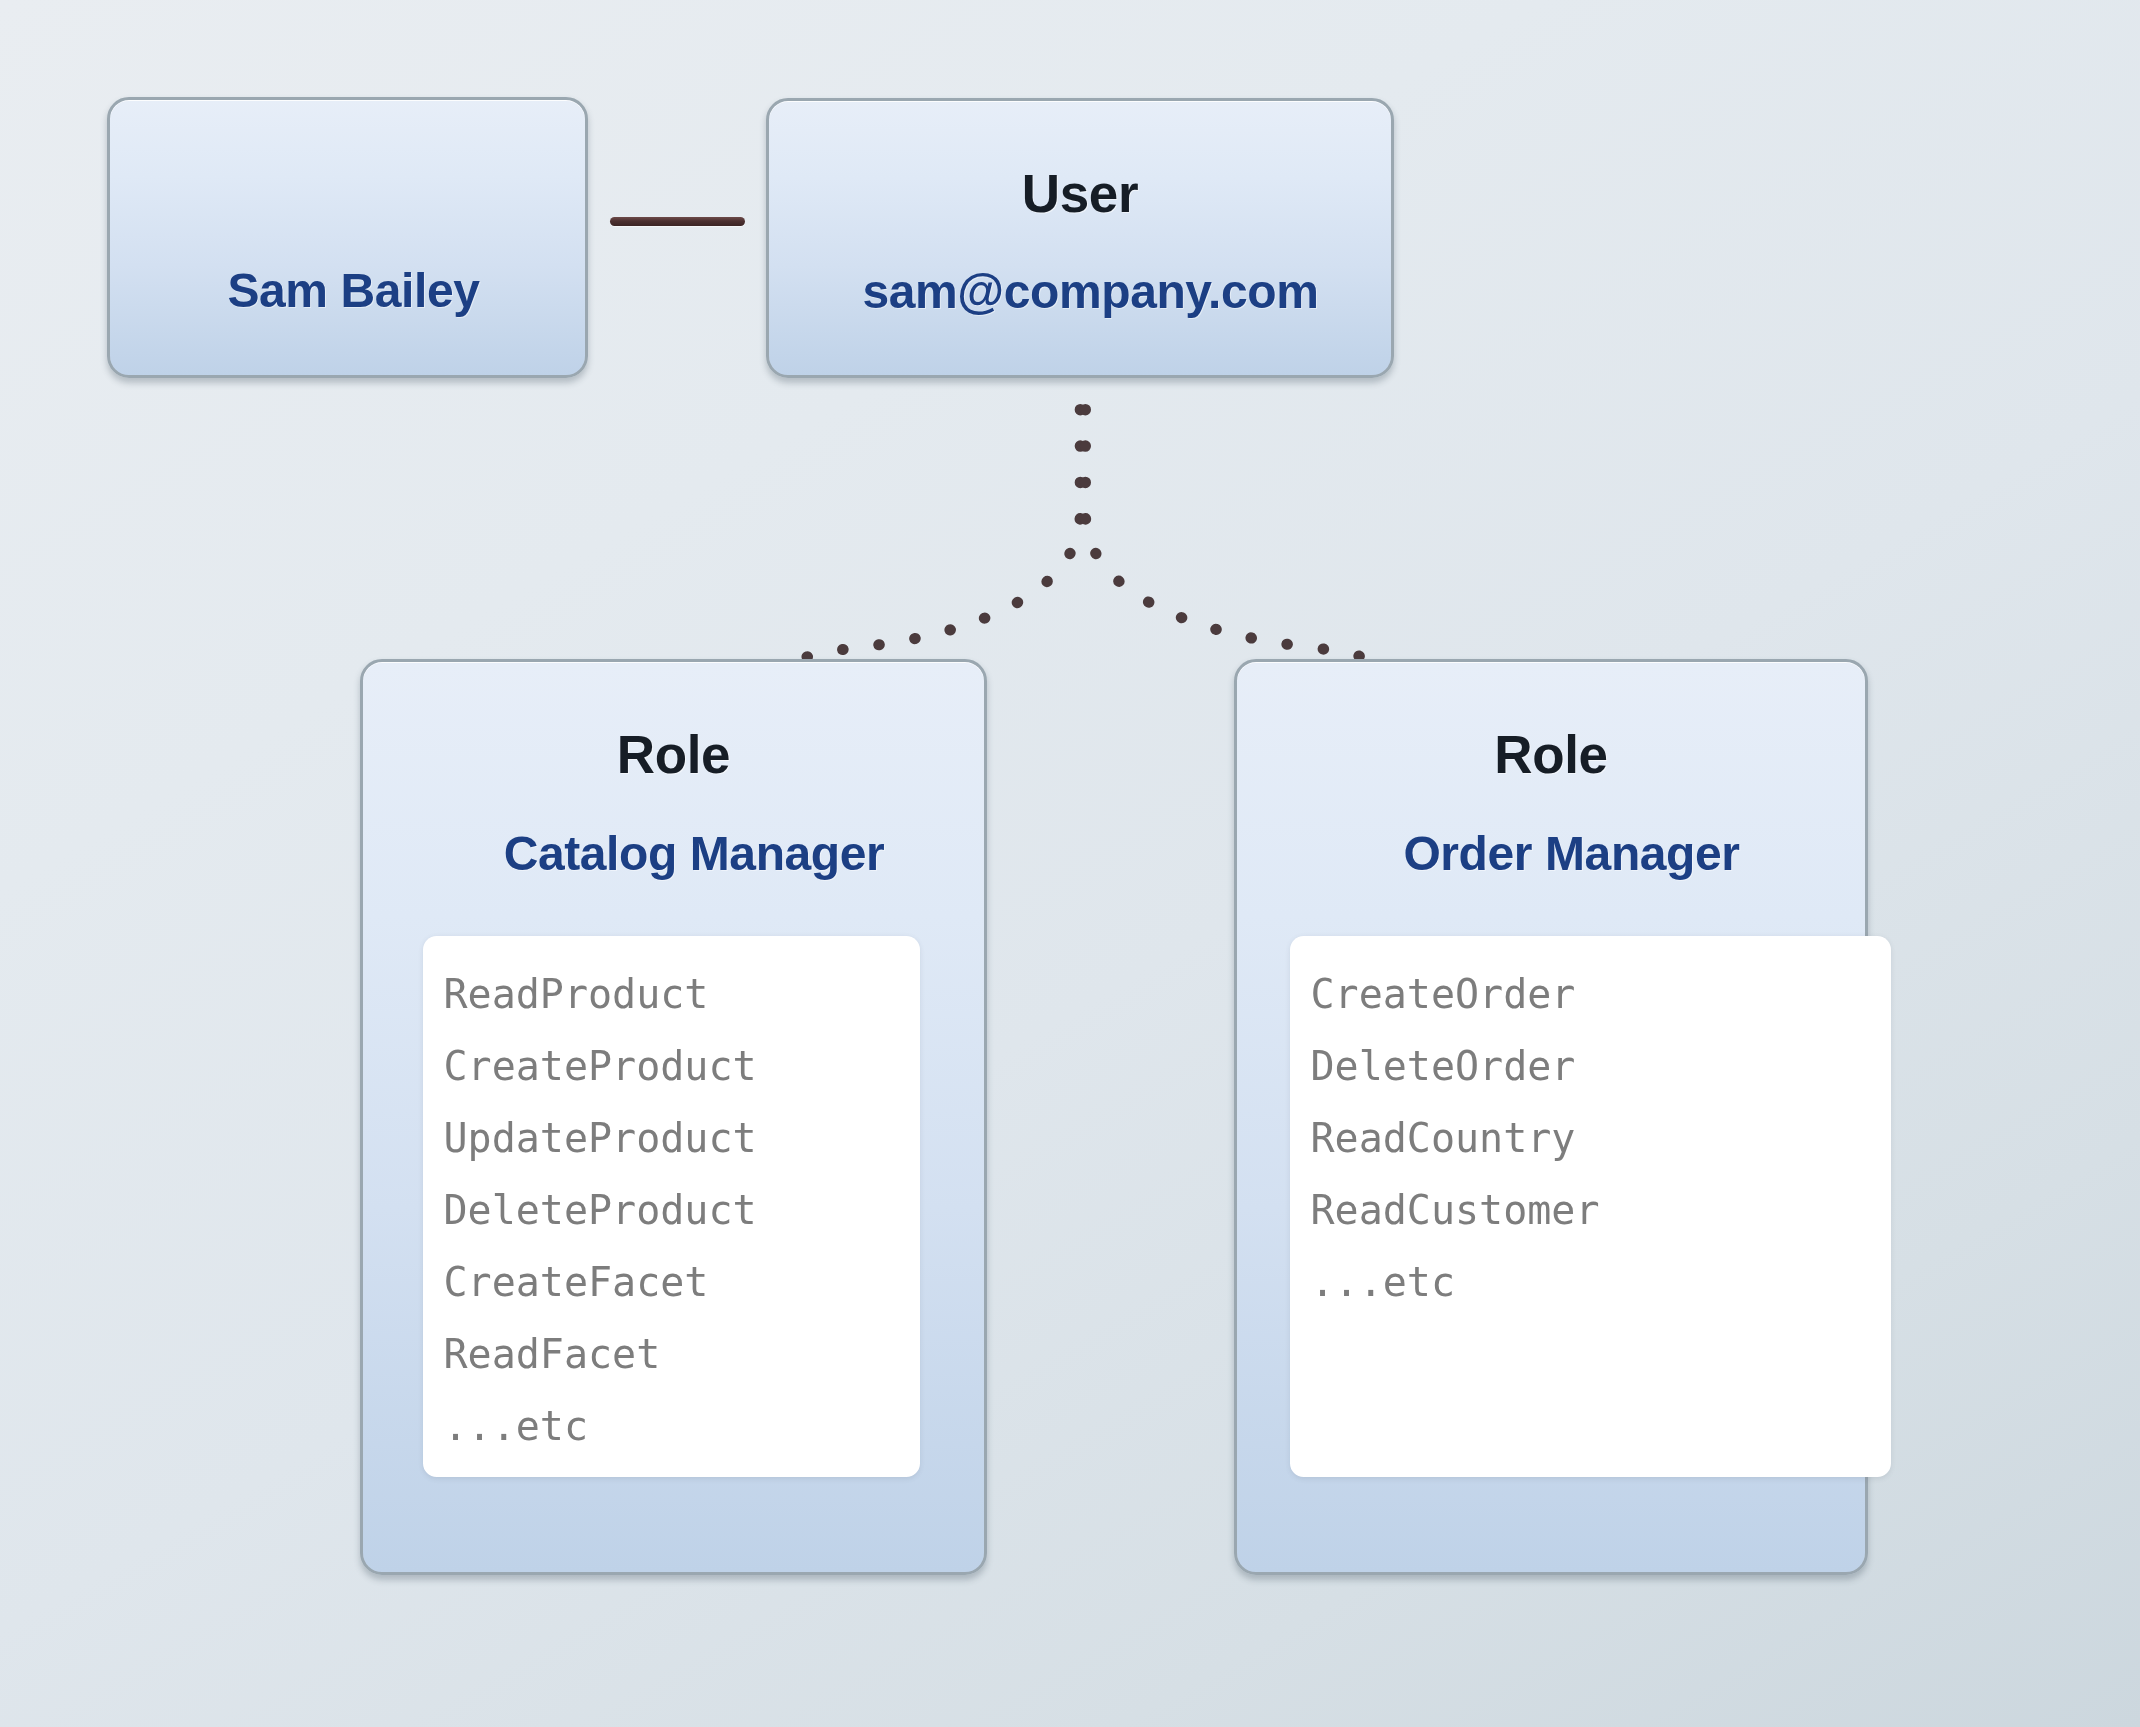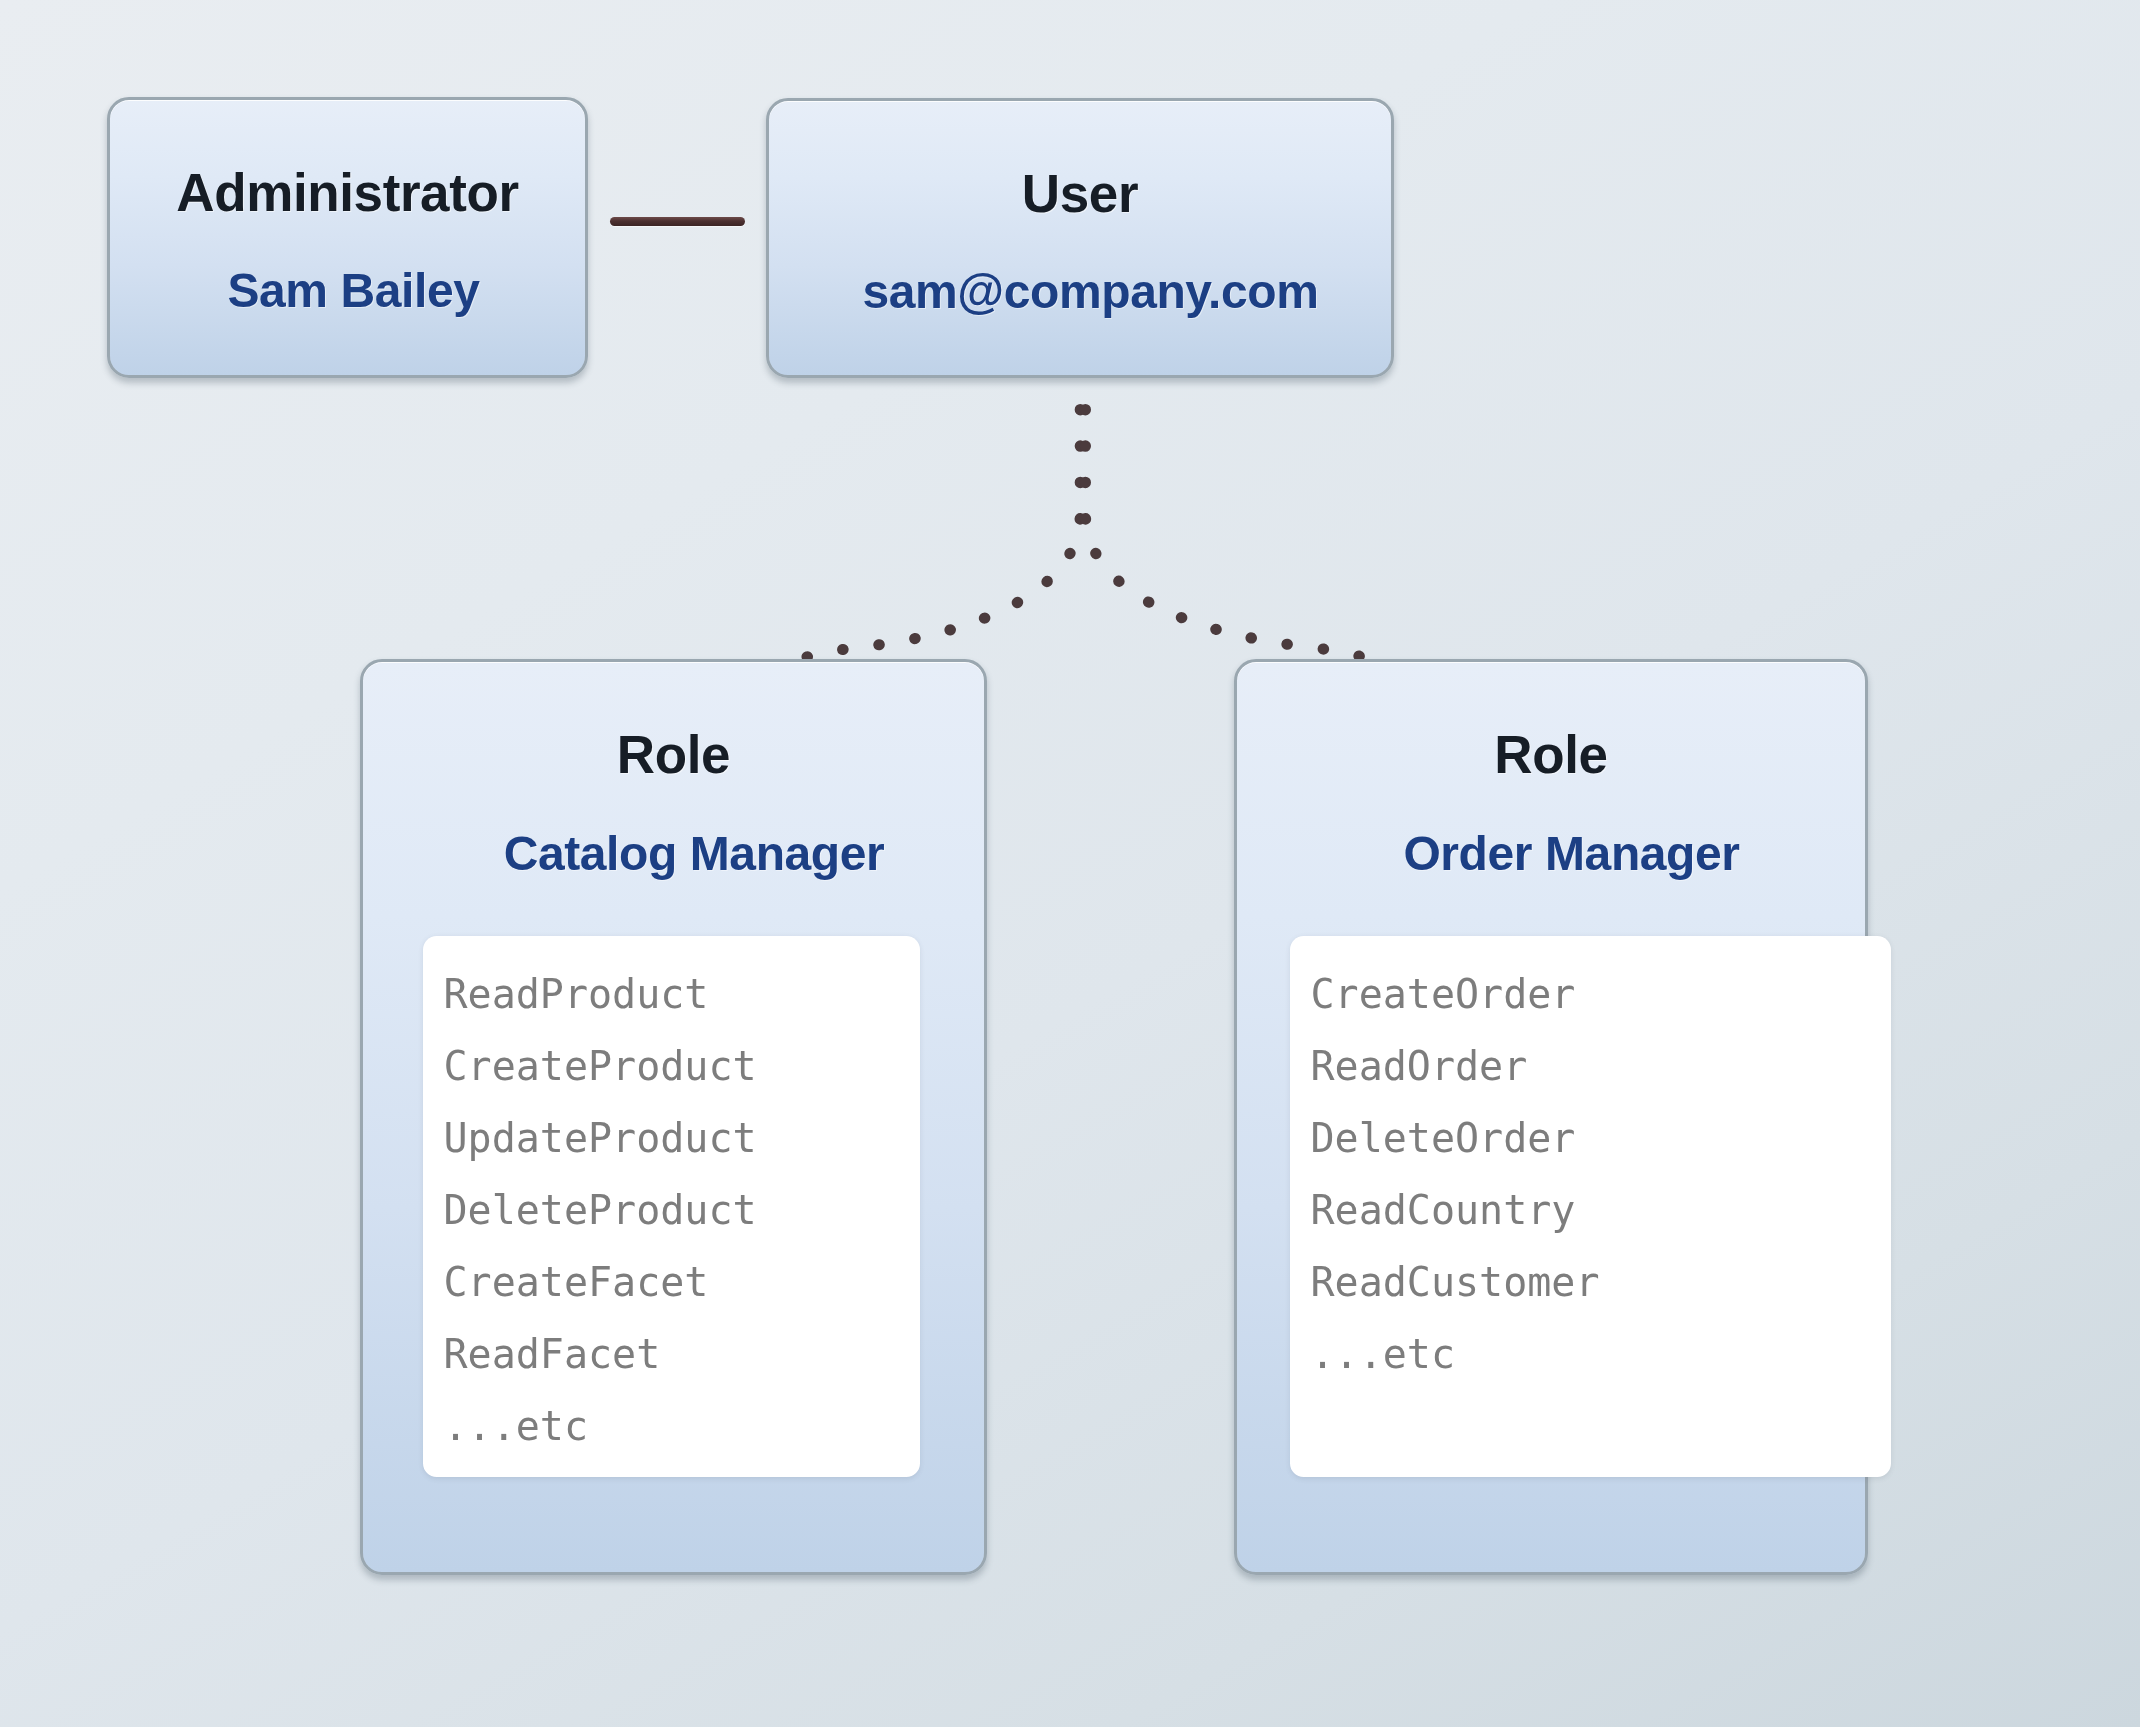--- a/index.html
+++ b/index.html
@@ -134,21 +134,20 @@
     padding-left: 20.5px;
     white-space: pre;
   }
 </style>
 </head>
 <body>
 
 <div id="canvas">
 
   <div class="node" id="admin-node">
-    <div class="node-title">Administrator</div>
     <div class="node-sub">Sam Bailey</div>
   </div>
 
   <div id="admin-user-link"></div>
 
   <div class="node" id="user-node">
     <div class="node-title">User</div>
     <div class="node-sub">sam@company.com</div>
   </div>
 
@@ -169,21 +168,20 @@
       <div class="perm-item">ReadFacet</div>
       <div class="perm-item">...etc</div>
     </div>
   </div>
 
   <div class="node role-node" id="role-node-1">
     <div class="node-title">Role</div>
     <div class="node-sub">Order Manager</div>
     <div class="perm-panel">
       <div class="perm-item">CreateOrder</div>
-      <div class="perm-item">ReadOrder</div>
       <div class="perm-item">DeleteOrder</div>
       <div class="perm-item">ReadCountry</div>
       <div class="perm-item">ReadCustomer</div>
       <div class="perm-item">...etc</div>
     </div>
   </div>
 
 </div>
 
 

